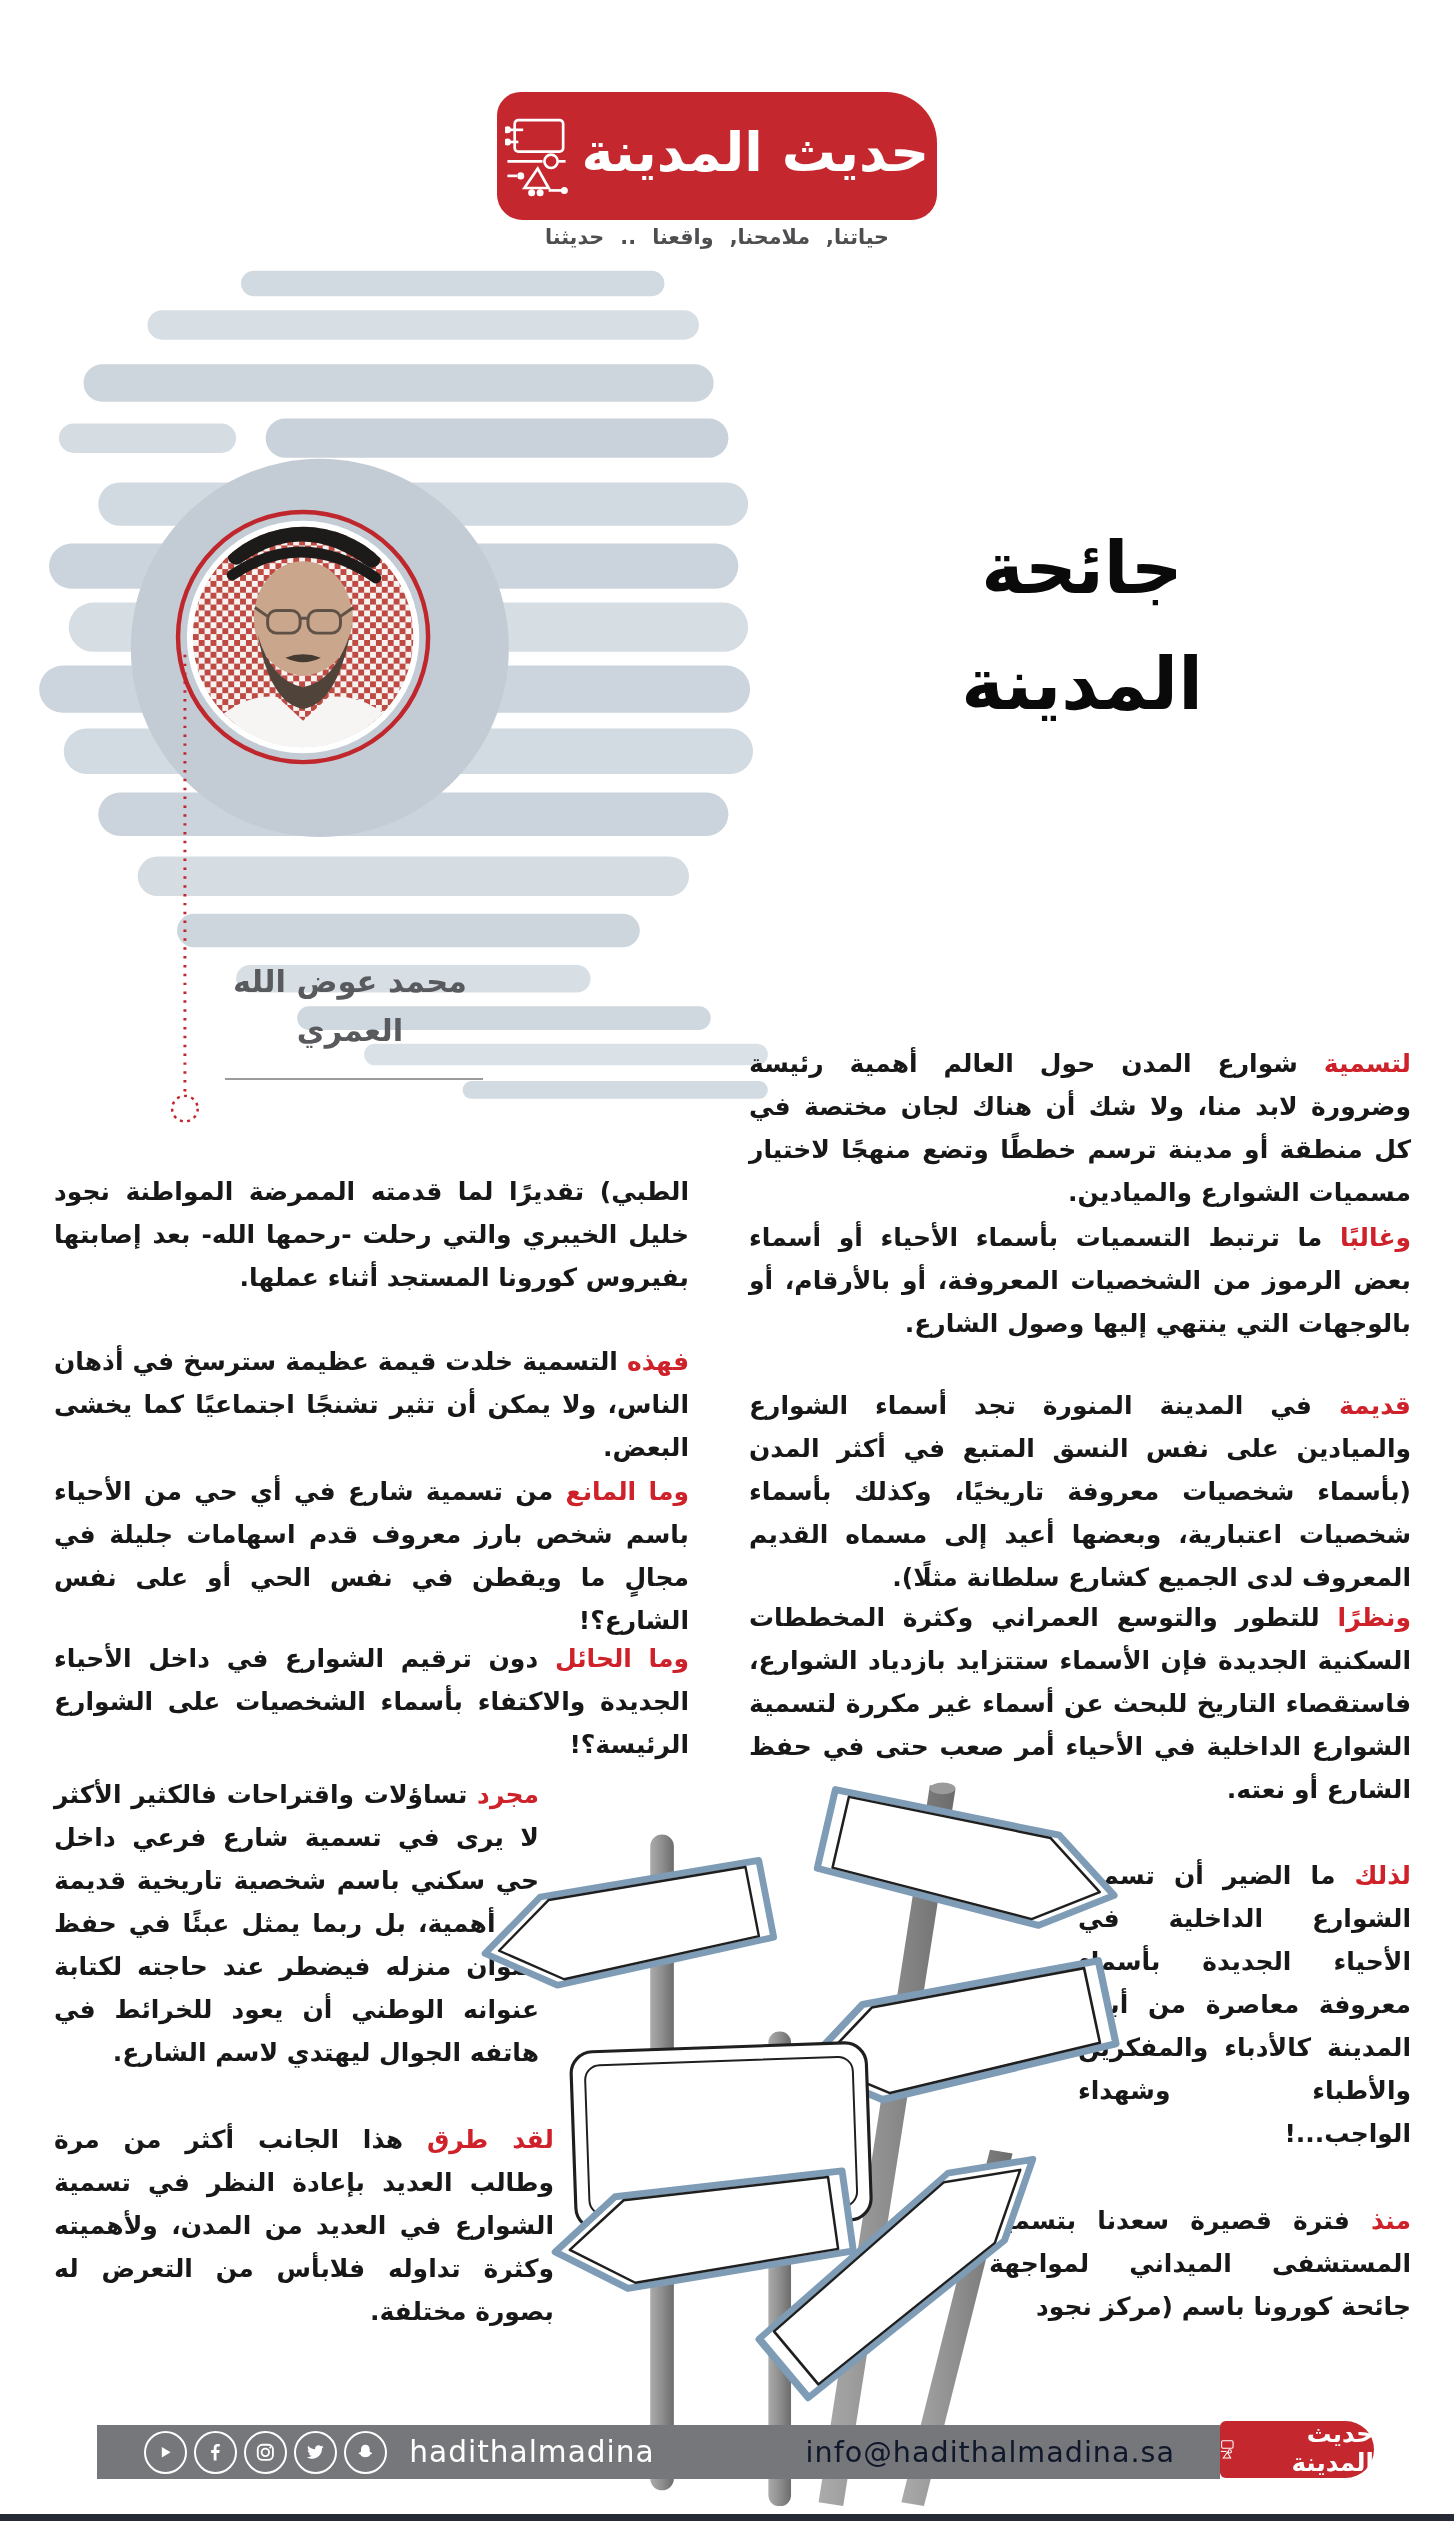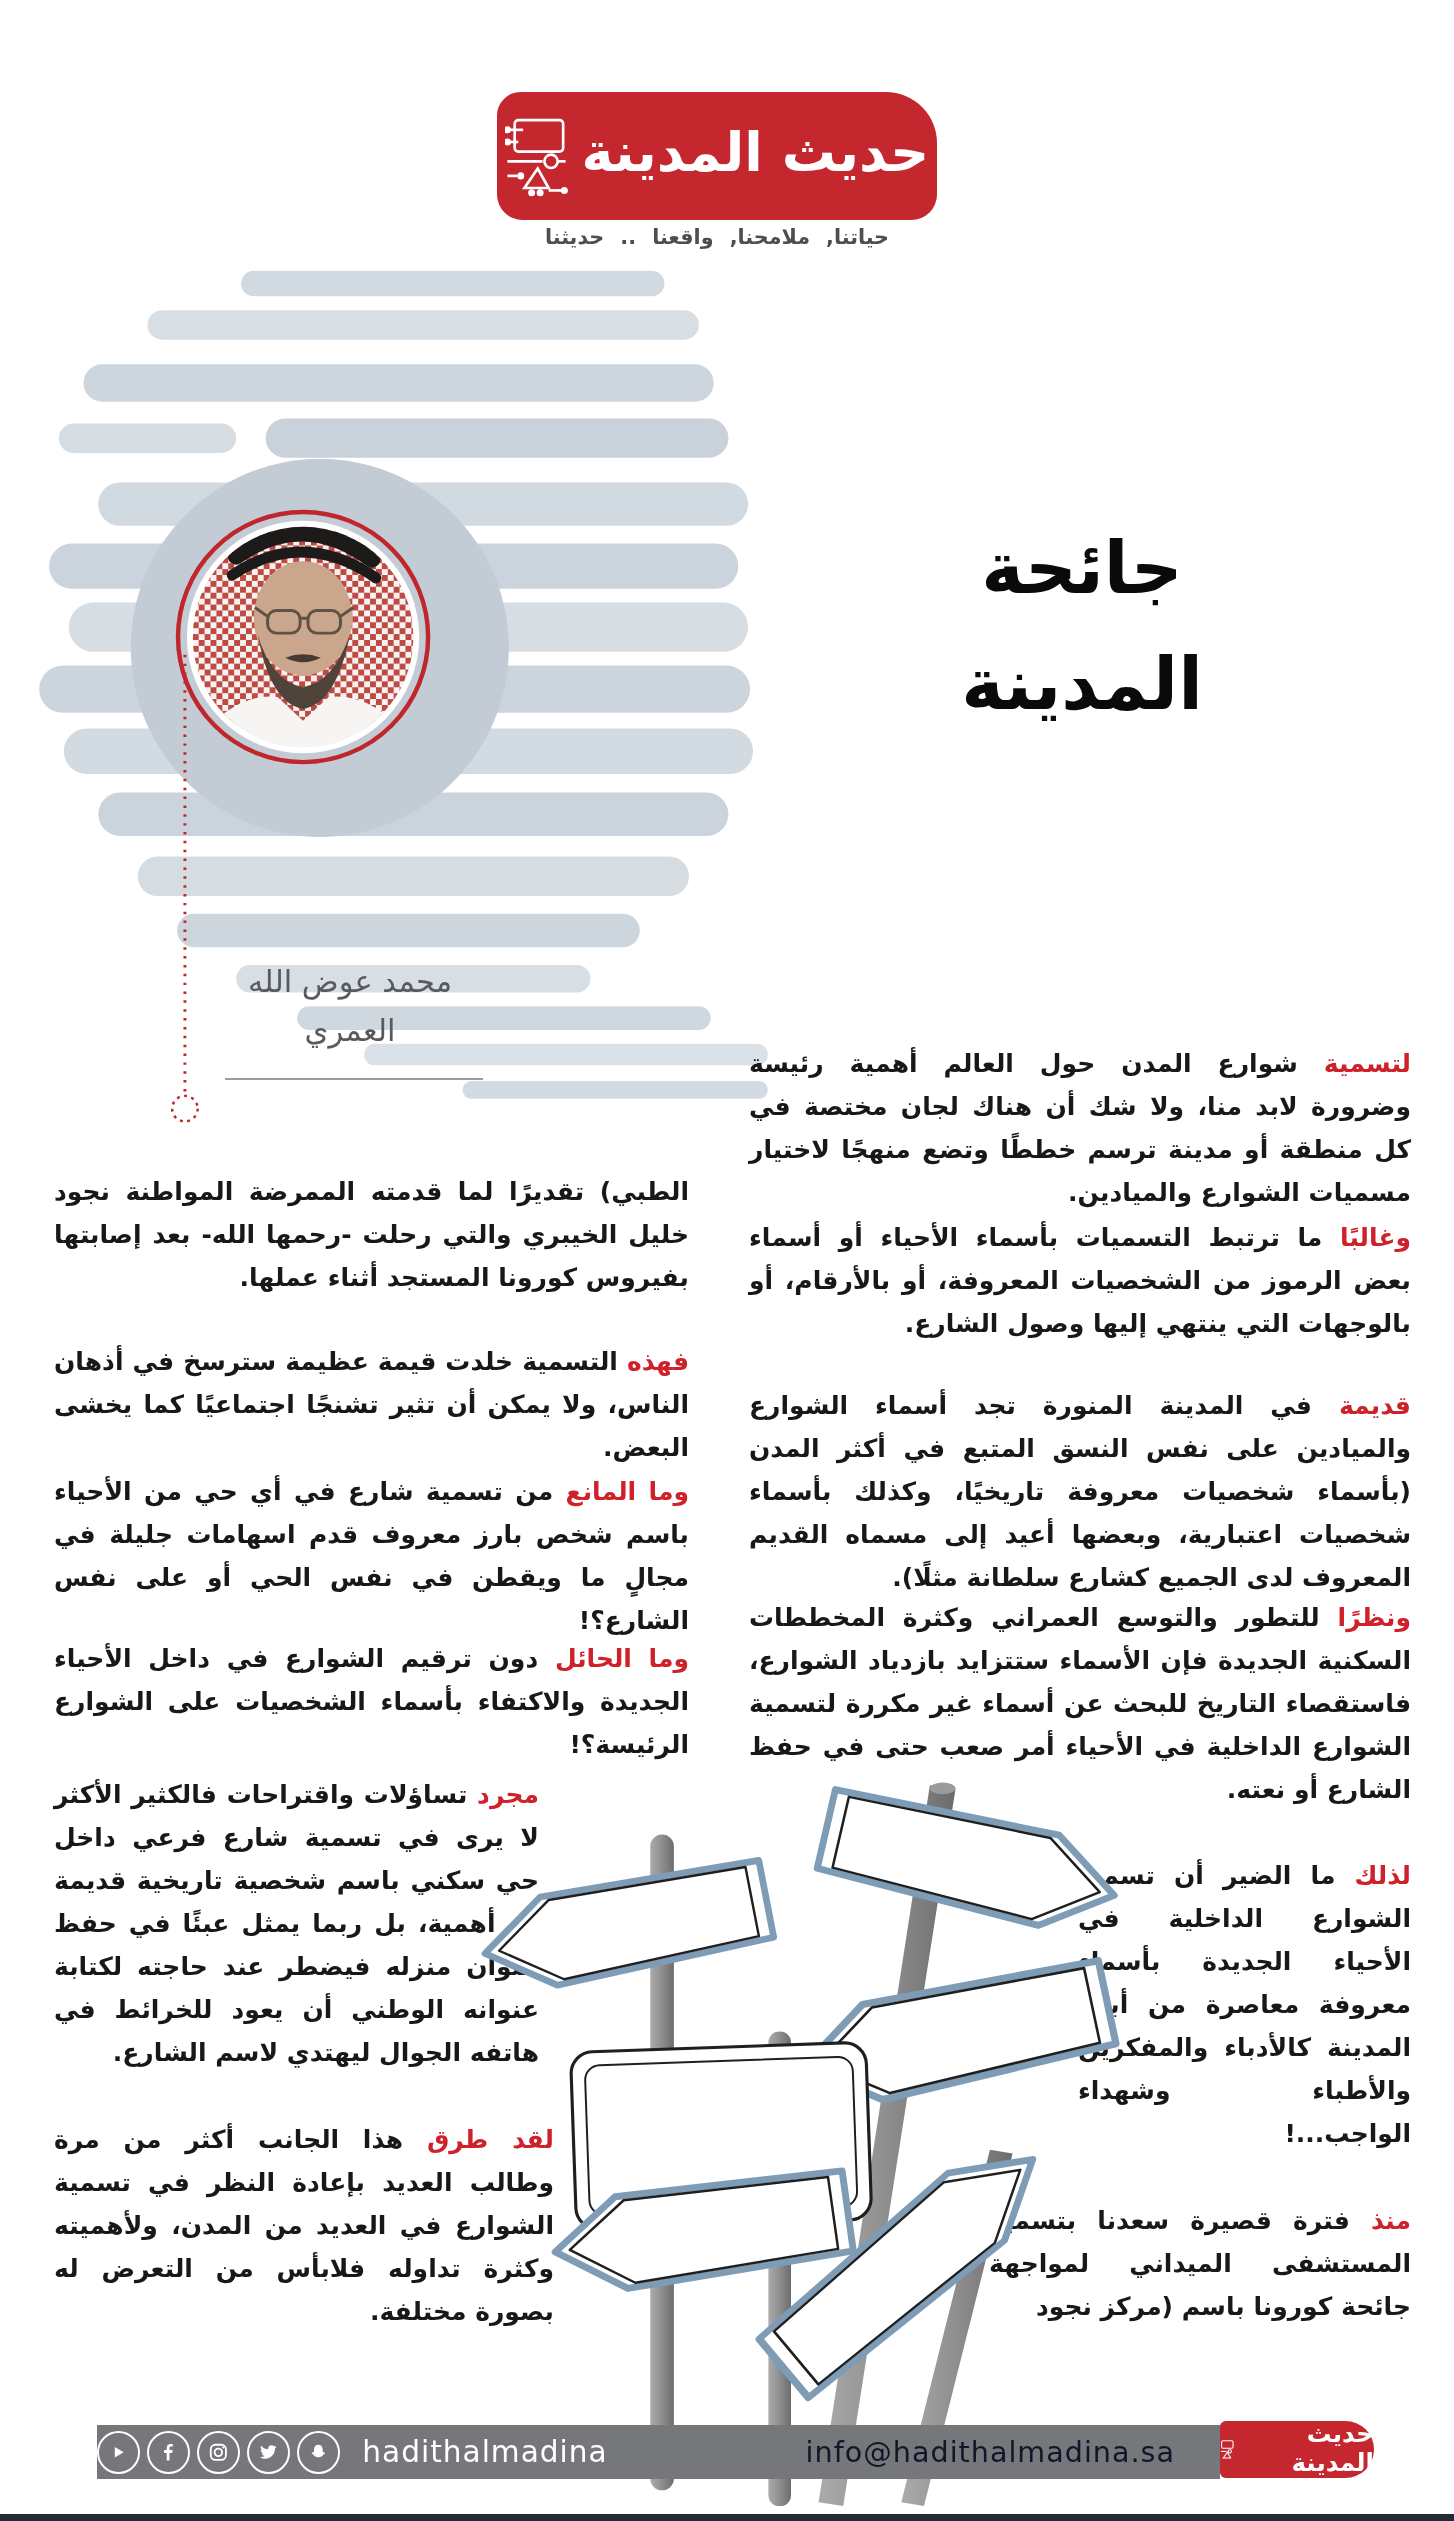--- a/index.html
+++ b/index.html
@@ -17,40 +17,40 @@
   .tagline{left:497px;top:225px;width:440px;text-align:center;direction:rtl;
            color:#4d4e50;font-size:20.7px;font-weight:bold;word-spacing:8.9px;}
 
   
   .title{left:749px;top:510px;width:666px;margin:0;text-align:center;direction:rtl;
          font-size:72px;line-height:116px;font-weight:bold;color:#0a0a0b;}
 
   
   .author-art{left:39px;top:256px;width:729px;height:896px;}
   .author-name{left:207px;top:957px;width:286px;text-align:center;direction:rtl;
-               color:#595a5d;font-size:30.5px;line-height:49px;font-weight:normal;}
+               color:#595a5d;font-size:30.5px;line-height:49px;font-weight:bold;}
   .name-rule{left:225px;top:1078px;width:258px;height:2px;background:#9b9b9b;}
 
   
   .para{position:absolute;margin:0;direction:rtl;text-align:justify;
         font-size:25px;line-height:43px;font-weight:bold;color:#181818;}
   .para .lead{color:#cf2129;}
   .rp{right:44px;width:662px;}
   .rp0{top:1042px;} .rp1{top:1216px;} .rp2{top:1384px;} .rp3{top:1596px;}
   .rp4{top:1854px;width:333px;} .rp5{top:2199px;width:422px;}
   .lp{left:54px;width:635px;}
   .lp0{top:1170px;} .lp1{top:1340px;} .lp2{top:1470px;} .lp3{top:1637px;}
   .lp4{top:1773px;width:485px;} .lp5{top:2118px;width:500px;}
 
   
   .signs-art{left:453px;top:1744px;width:680px;height:768px;}
 
   
   .fbar{left:97px;top:2425px;width:1123px;height:54px;background:#76777a;
-        display:flex;align-items:center;box-sizing:border-box;}
+        display:flex;align-items:center;padding-left:47px;box-sizing:border-box;}
   .soc{width:39px;height:39px;border:2.5px solid #ffffff;border-radius:50%;
        display:flex;align-items:center;justify-content:center;margin-right:6.9px;
        flex:0 0 auto;}
   .soc svg{width:18.7px;height:18.7px;display:block;}
   .handle{color:#ffffff;font-size:29.6px;letter-spacing:1px;margin-left:15.8px;}
   .email{color:#0f172a;font-size:28.6px;letter-spacing:1px;margin-left:auto;
          margin-right:45px;}
   .flogo{left:1220px;top:2421px;width:154px;height:57px;background:#c4272e;
          border-radius:5.9px 29.6px 29.6px 5.9px;display:flex;align-items:center;
          justify-content:center;direction:rtl;gap:7.9px;color:#fff;}

